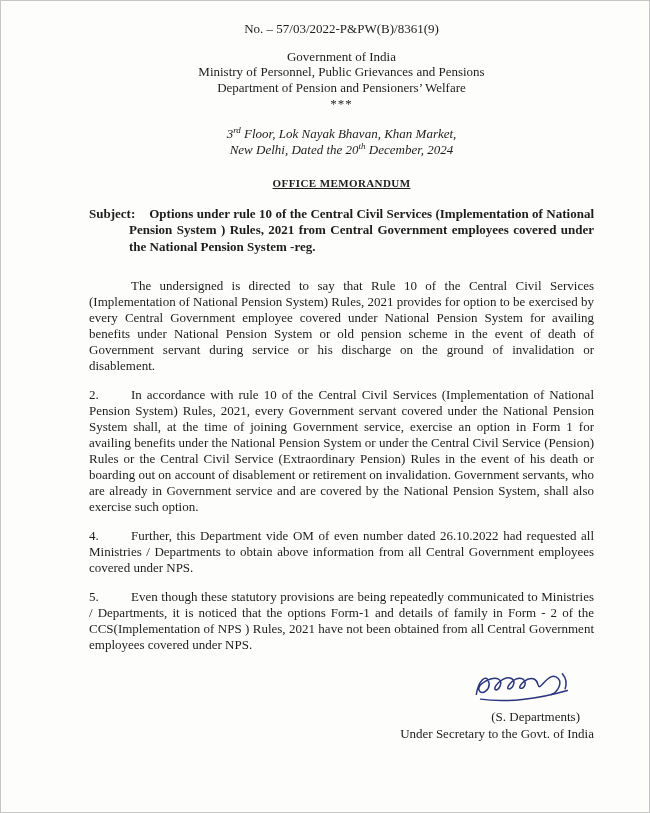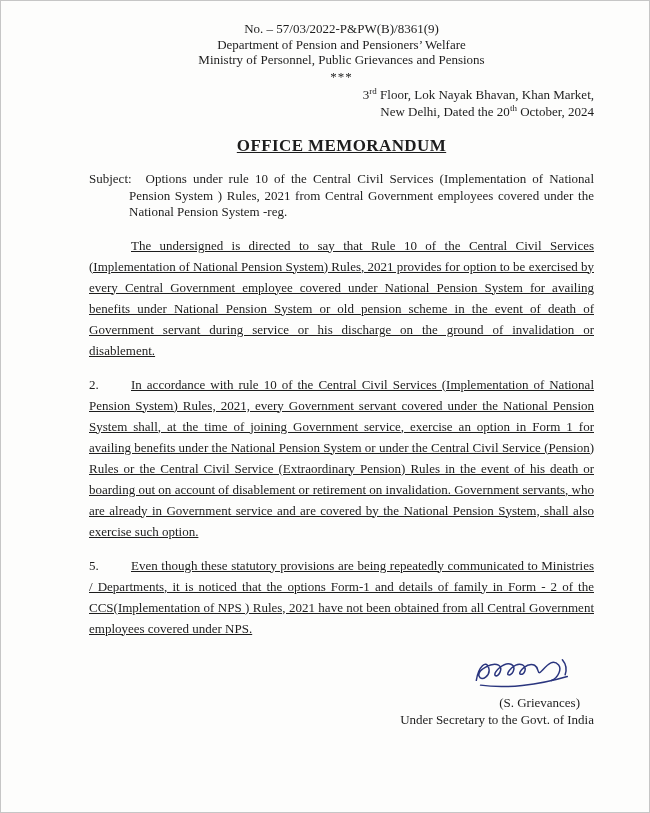--- a/index.html
+++ b/index.html
@@ -12,49 +12,48 @@
     min-height: 813px;
     margin: 0 auto;
     background: #fdfdfc;
     border: 1px solid #c6c6c6;
     color: #1d1d1d;
     font-size: 13px;
     padding: 20px 55px 16px 88px;
   }
 
   .hdr { text-align: center; line-height: 15.5px; }
-  .hdr .ref { margin-bottom: 0; }
+  .hdr .ref { margin-bottom: 12px; }
   .hdr .stars { letter-spacing: 1px; margin-top: 1px; }
 
-  .addr { text-align: right; line-height: 16.5px; margin-top: 3px; }
+  .addr { text-align: center; line-height: 16.5px; margin-top: 14px; font-style: italic; }
   sup { font-size: 9px; vertical-align: super; line-height: 0; }
 
   .memo-title { text-align: center; margin: 16px 0 15px 0; }
   .memo-title span {
     font-weight: bold;
     text-decoration: underline;
     letter-spacing: 0.4px;
-    font-size: 17px;
+    font-size: 11px;
   }
 
   .subject {
-    font-weight: normal;
+    font-weight: bold;
     text-align: justify;
     padding-left: 40px;
     text-indent: -40px;
     line-height: 16.5px;
-    margin-bottom: 14px;
+    margin-bottom: 23px;
   }
   .subject .sub-label { padding-right: 14px; }
 
   .para {
     text-align: justify;
-    line-height: 21px;
+    line-height: 16px;
     margin-bottom: 13px;
-    text-decoration: underline;
   }
   .pnum { display: inline-block; width: 42px; }
 
   .sig-block {
     margin-top: 4px;
     text-align: right;
     line-height: 17px;
   }
   .sig-scribble {
     display: inline-block;
@@ -64,60 +63,64 @@
   .sig-name { padding-right: 14px; }
   .sig-desig { padding-right: 0; }
 </style>
 </head>
 <body>
 
 <div class="page">
 
   <div class="hdr">
     <div class="ref">No. – 57/03/2022-P&amp;PW(B)/8361(9)</div>
+    <div>Government of India</div>
+    <div>Ministry of Personnel, Public Grievances and Pensions</div>
     <div>Department of Pension and Pensioners’ Welfare</div>
-    <div>Ministry of Personnel, Public Grievances and Pensions</div>
     <div class="stars">***</div>
   </div>
 
   <div class="addr">
     <div><span>3</span><sup>rd</sup><span> Floor, Lok Nayak Bhavan, Khan  Market,</span></div>
-    <div><span>New Delhi, Dated the  20</span><sup>th</sup><span> October, 2024</span></div>
+    <div><span>New Delhi, Dated the  20</span><sup>th</sup><span> December, 2024</span></div>
   </div>
 
   <div class="memo-title">
     <span>OFFICE MEMORANDUM</span>
   </div>
 
   <div class="subject">
     <span class="sub-label">Subject:</span><span>Options under rule 10 of the Central Civil Services (Implementation of National Pension System ) Rules, 2021 from Central Government employees covered under the National Pension System -reg.</span>
   </div>
 
   <p class="para">
     <span class="pnum"></span><span>The undersigned is directed to say that Rule 10 of the Central Civil Services (Implementation of National Pension System) Rules, 2021 provides for option to be exercised by every Central Government employee covered under National Pension System for availing benefits under National Pension System or old pension scheme in the event of death of Government servant during service or his discharge on the ground of invalidation or disablement.</span>
   </p>
 
   <p class="para">
     <span class="pnum">2.</span><span>In accordance with rule 10 of the Central Civil Services (Implementation of National Pension System) Rules, 2021, every Government servant covered under the National Pension System shall, at the time of joining Government service, exercise an option in Form 1 for availing benefits under the National Pension System or under the Central Civil Service (Pension) Rules or the Central Civil Service (Extraordinary Pension) Rules in the event of his death or boarding out on account of disablement or retirement on invalidation. Government servants, who are already in Government service and are covered by the National Pension System, shall also exercise such option.</span>
   </p>
 
 
+  <p class="para">
+    <span class="pnum">4.</span><span>Further, this Department vide OM of even number dated 26.10.2022 had requested all Ministries / Departments to obtain above information from all Central Government employees covered under NPS.</span>
+  </p>
 
   <p class="para">
     <span class="pnum">5.</span><span>Even though these statutory provisions are being repeatedly communicated to Ministries / Departments, it is noticed that the options Form-1 and details of family in Form - 2  of the CCS(Implementation of NPS ) Rules, 2021 have not been obtained from all Central Government employees covered under NPS.</span>
   </p>
 
 
   <div class="sig-block">
     <span class="sig-scribble">
       <svg width="110" height="38" viewBox="0 0 110 38" aria-hidden="true">
         <g fill="none" stroke="#2a357e" stroke-width="1.5" stroke-linecap="round">
           <path d="M10 26 C 13 12, 21 6, 23 14 C 25 22, 15 28, 13 22 C 11 16, 27 8, 33 12 C 38 15, 32 25, 29 22 C 27 19, 39 8, 46 12 C 51 15, 46 24, 42 22 C 40 20, 50 9, 57 13 C 62 16, 58 24, 54 22 C 52 20, 62 10, 69 14 C 74 17, 70 26, 77 19 C 83 13, 88 9, 93 15 C 96 19, 92 28, 85 30"></path>
           <path d="M14 31 C 38 36, 72 34, 101 27"></path>
           <path d="M97 10 C 100 14, 101 20, 99 25"></path>
         </g>
       </svg>
     </span>
-    <div class="sig-name">(S. Grievances)</div>
+    <div class="sig-name">(S. Departments)</div>
     <div class="sig-desig">Under Secretary to the Govt. of India</div>
   </div>
 
 </div>
 
 </body></html>

